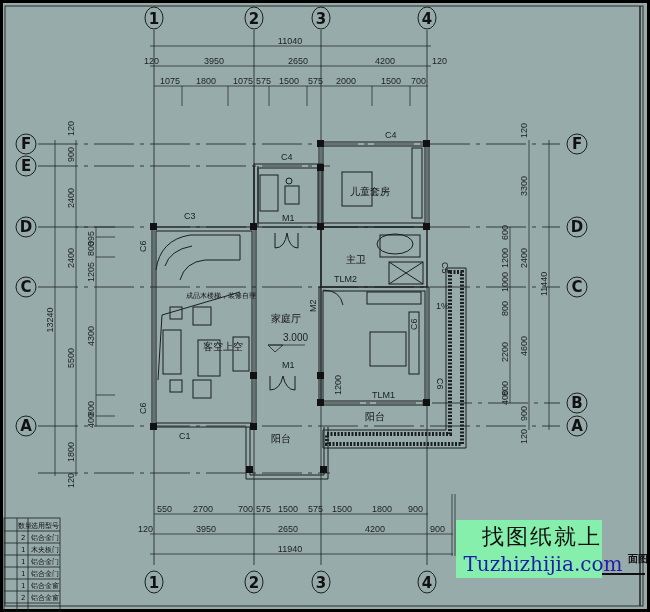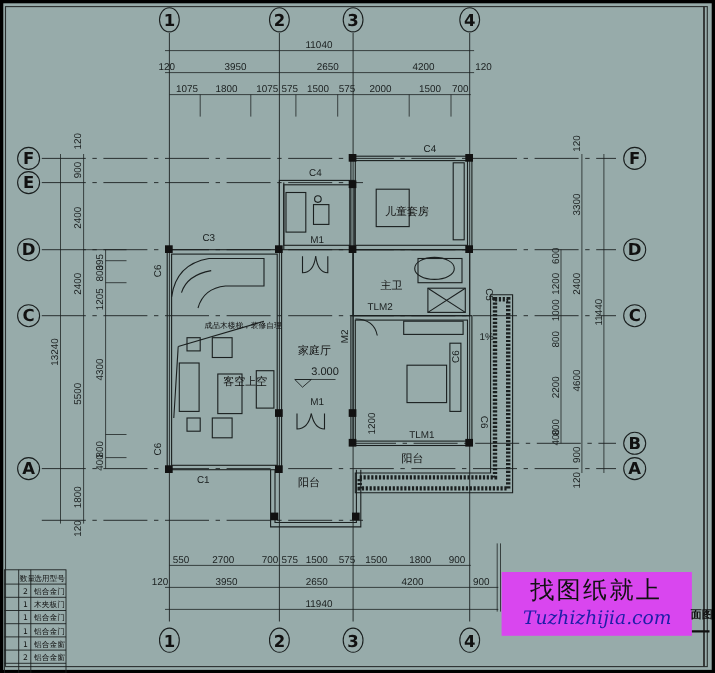--- a/index.html
+++ b/index.html
@@ -2,23 +2,23 @@
 <html><head>
 <meta charset="utf-8">
 <style>
   html,body{margin:0;padding:0;background:#000;}
   #stage{position:relative;width:650px;height:612px;background:#97abaa;overflow:hidden;font-family:"DejaVu Sans","Liberation Sans",sans-serif;}
   #stage svg{position:absolute;left:0;top:0;}
   .dim{font-size:9px;fill:#1a1f1f;font-family:"Liberation Sans","DejaVu Sans",sans-serif;}
   .lbl{font-size:10px;fill:#111;font-family:"DejaVu Serif","Liberation Serif",serif;}
   .axis{font-size:15px;font-weight:bold;fill:#111;font-family:"DejaVu Sans",sans-serif;}
   .tbl{font-size:7px;fill:#111;font-family:"DejaVu Sans",sans-serif;}
-  #watermark{position:absolute;left:456px;top:520px;width:146px;height:58px;background:#d946ef;padding-left:27px;}
+  #watermark{position:absolute;left:456px;top:520px;width:146px;height:58px;background:#86efac;}
   #wm-cn{position:absolute;left:0;top:2px;width:172px;text-align:center;font-family:"DejaVu Sans",sans-serif;font-size:22px;color:#111;letter-spacing:2px;}
-  #wm-url{position:absolute;left:2px;top:32px;width:170px;text-align:center;font-family:"DejaVu Serif","Liberation Serif",serif;font-size:17px;color:#1e1ea8;font-style:italic;}
+  #wm-url{position:absolute;left:2px;top:32px;width:170px;text-align:center;font-family:"DejaVu Serif","Liberation Serif",serif;font-size:20px;color:#1e1ea8;}
   #title-tail{position:absolute;left:628px;top:552px;font-size:10px;font-weight:bold;color:#111;font-family:"DejaVu Sans",sans-serif;}
 </style>
 </head>
 <body>
 
 <div id="stage">
 <svg width="650" height="612" viewBox="0 0 650 612" xmlns="http://www.w3.org/2000/svg">
 
   <rect x="0" y="0" width="650" height="612" fill="none" stroke="#000" stroke-width="6"></rect>
   <rect x="5" y="6" width="638" height="600" fill="none" stroke="#2a2f2f" stroke-width="1"></rect>

